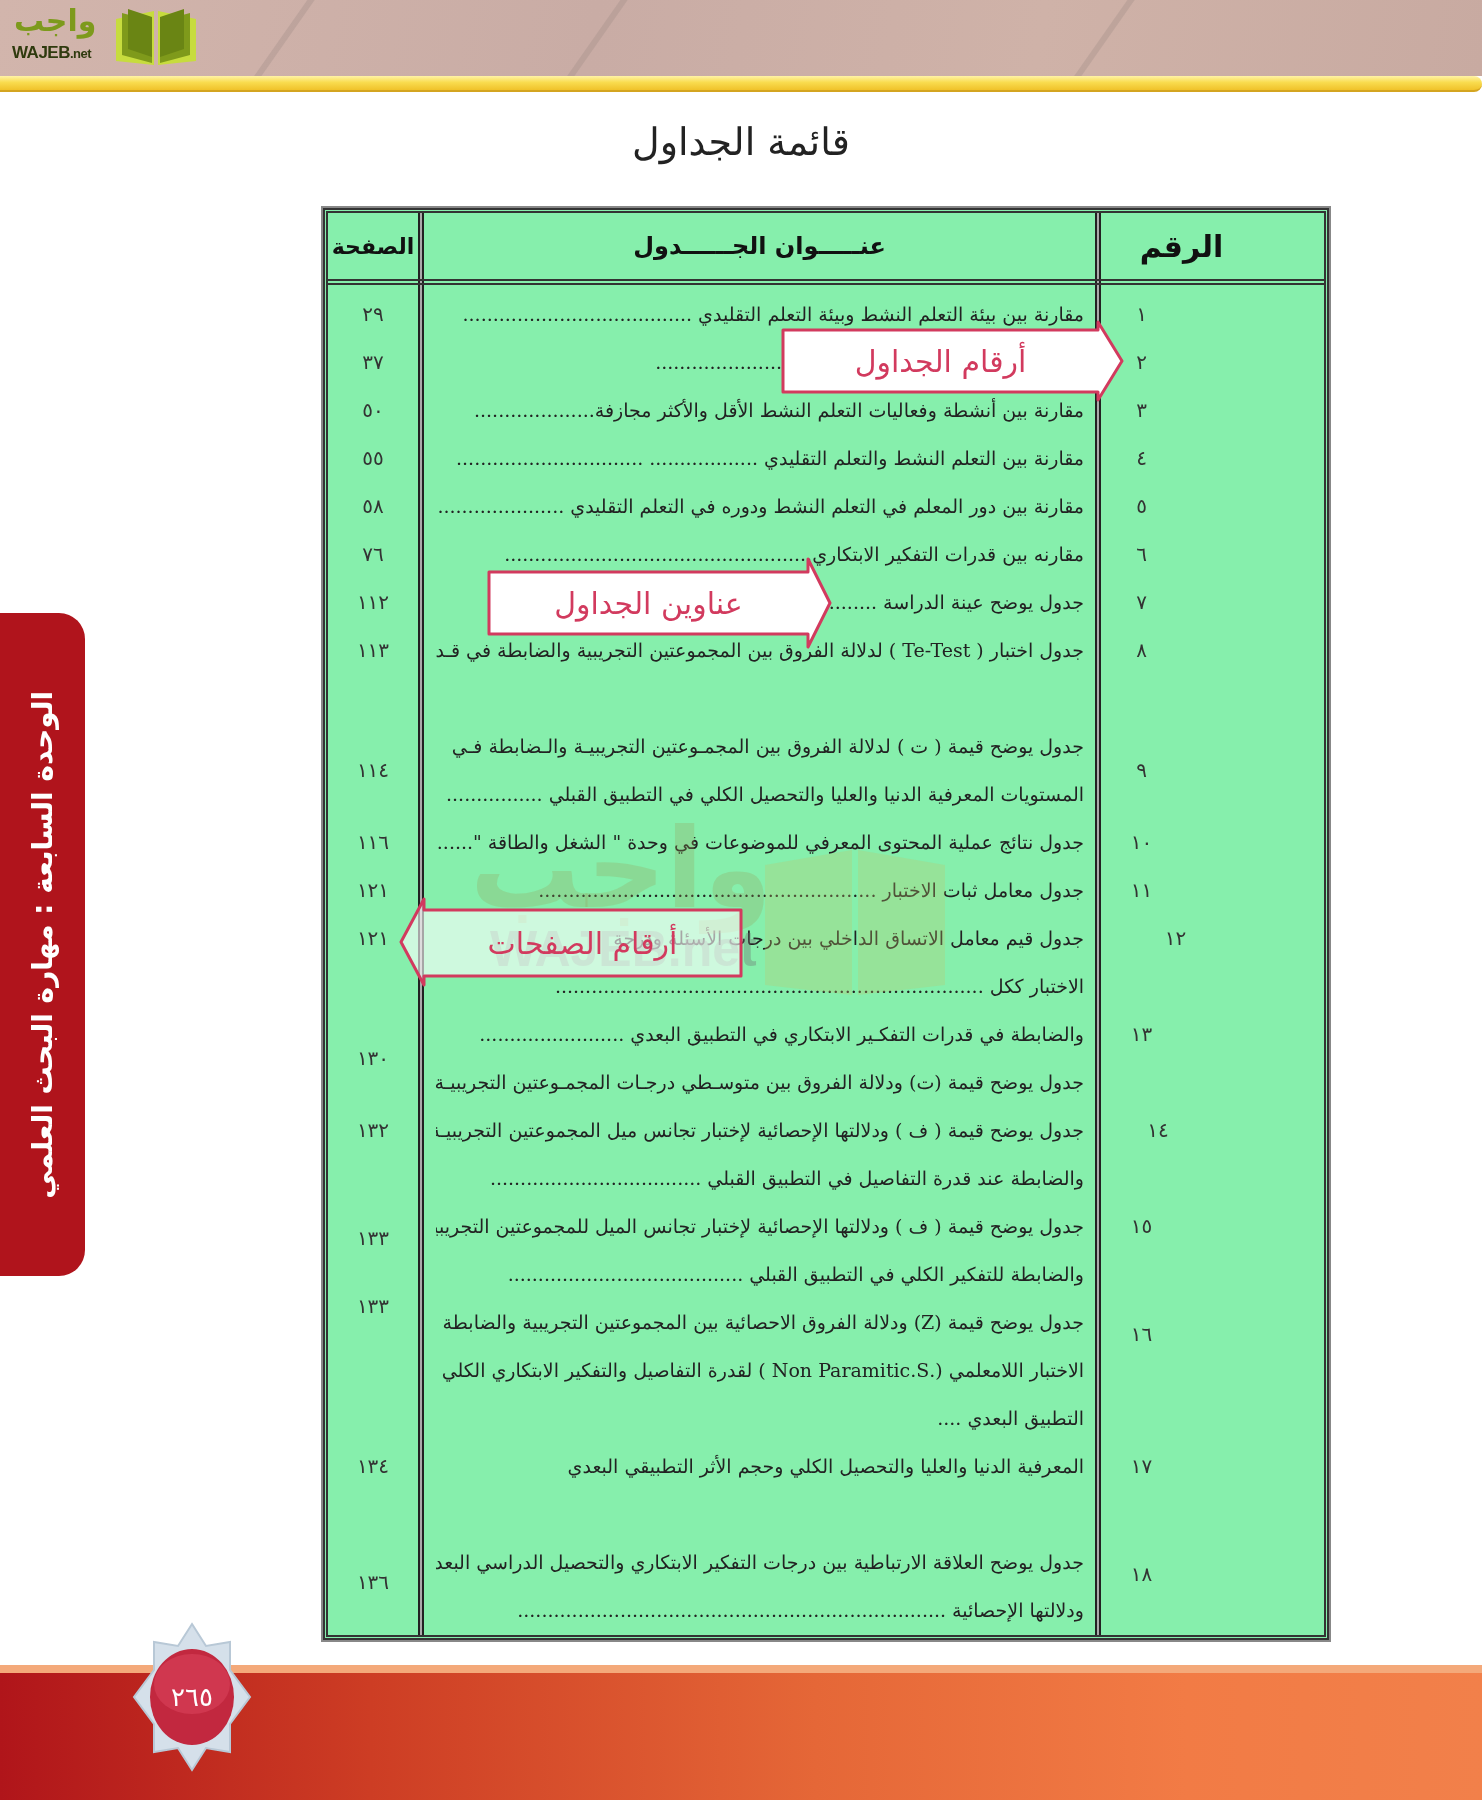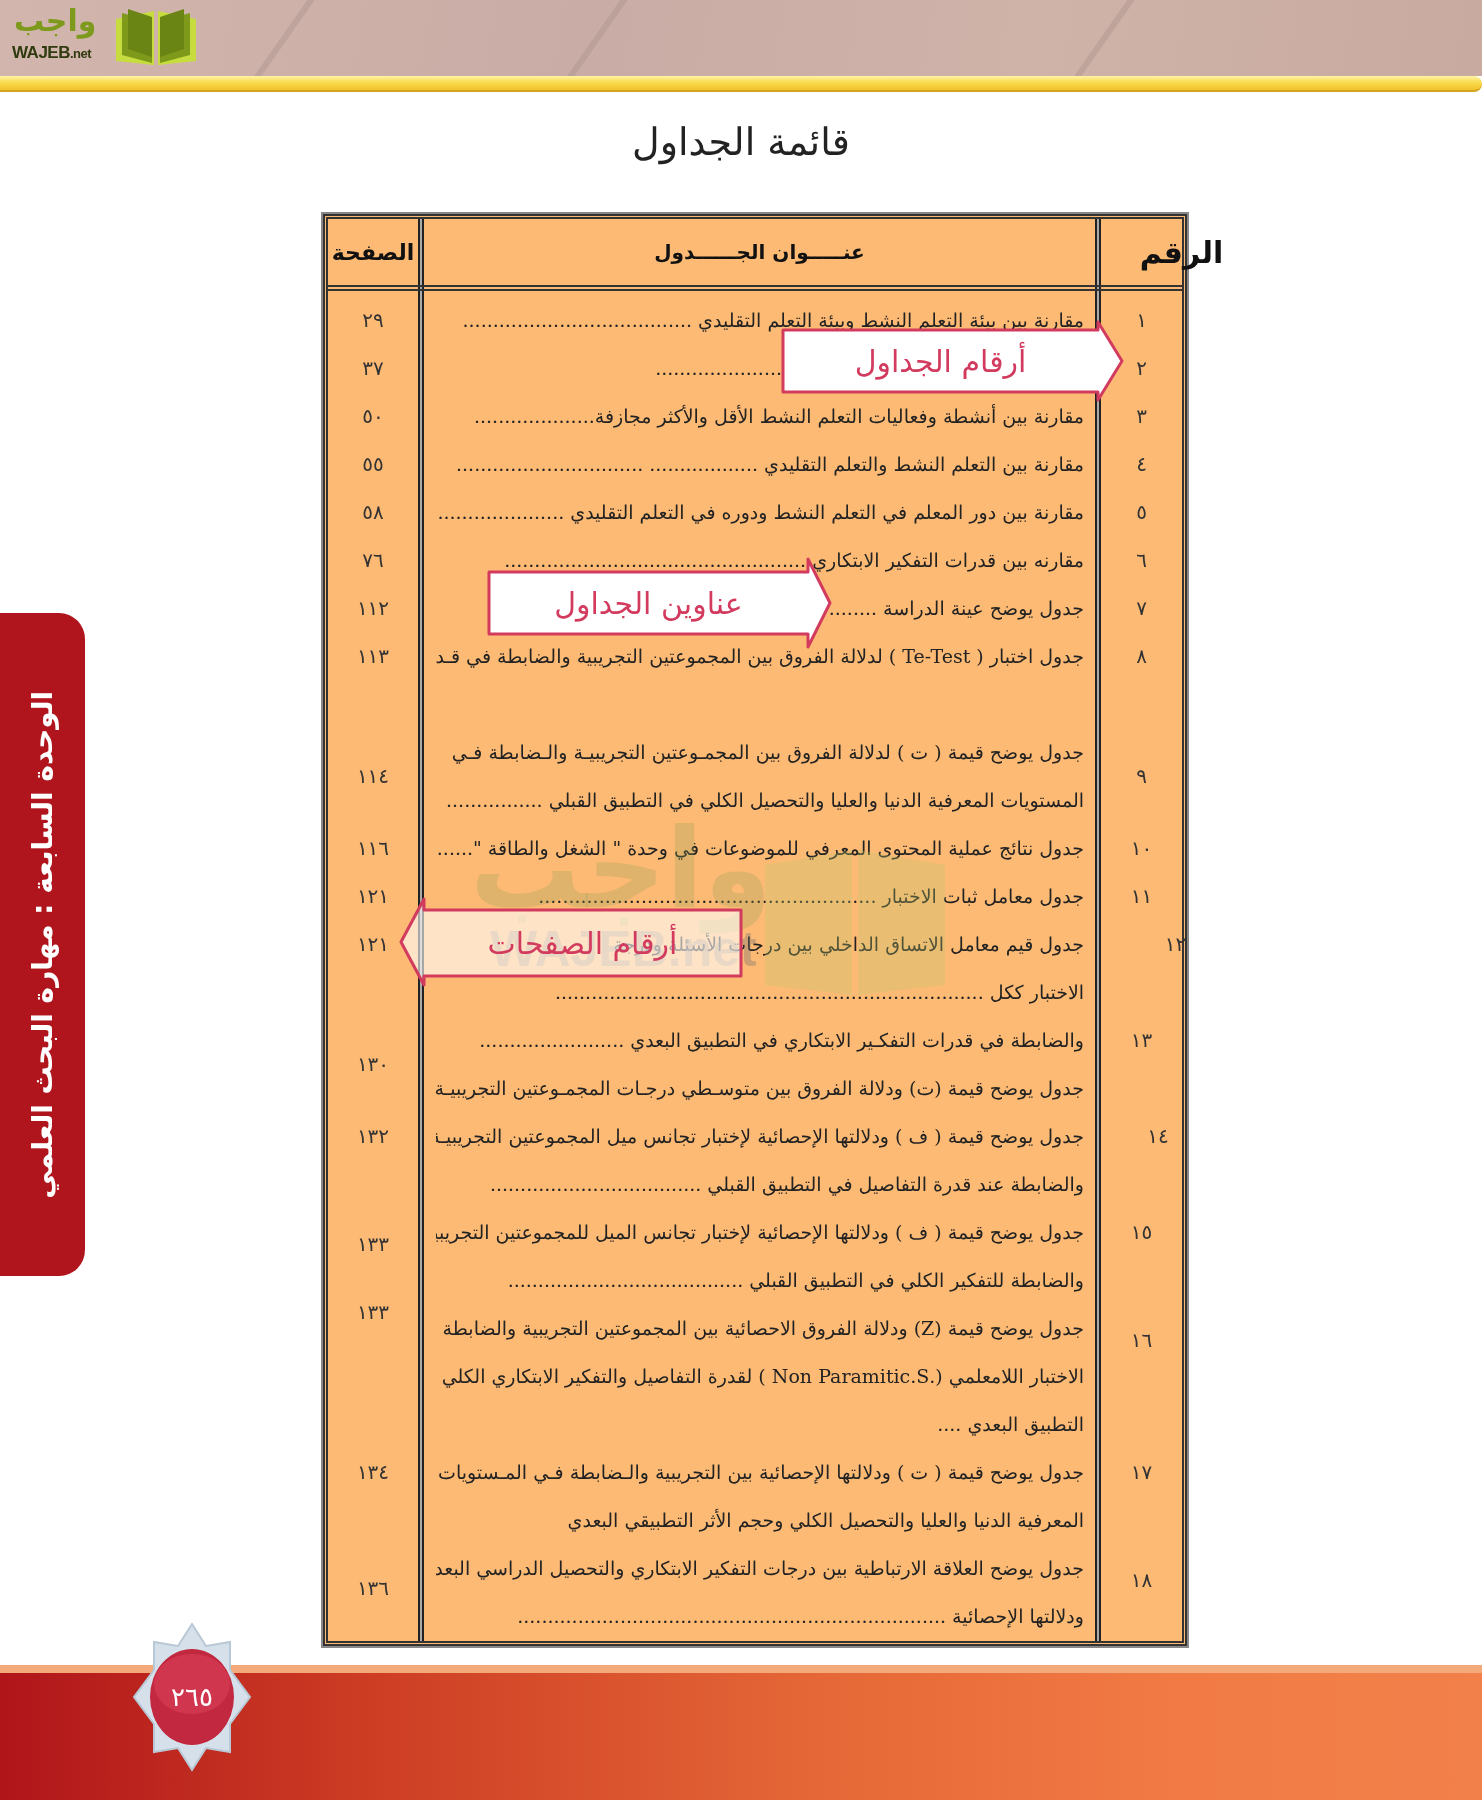--- a/index.html
+++ b/index.html
@@ -25,32 +25,32 @@
   .logo-book { position: absolute; left: 100px; top: 2px; width: 88px; height: 60px; }
 
   
   .page-title {
     position: absolute; left: 0; width: 1482px; top: 120px; text-align: center;
     font-size: 38px; font-family: "DejaVu Serif", serif; color: #222; direction: rtl;
   }
 
   
   .toc {
-    position: absolute; left: 323px; top: 214px; width: 864px; height: 1432px;
-    border: 5px double #333; background: #fdba74;
+    position: absolute; left: 323px; top: 208px; width: 1006px; height: 1432px;
+    border: 5px double #333; background: #86efac;
     box-shadow: 0 0 0 2px #888;
   }
   .col-line { position: absolute; top: 0; bottom: 0; width: 6px; border-left: 2px solid #222; border-right: 2px solid #222; background: #aaa; }
   .head-row {
     position: absolute; left: 0; right: 0; top: 0; height: 72px;
     border-bottom: 6px double #333;
   }
   .head-cell { position: absolute; top: 0; height: 66px; display: flex; align-items: center; justify-content: center; font-weight: bold; color: #111; direction: rtl; }
   .head-cell.page { left: 0; width: 90px; font-size: 22px; }
-  .head-cell.title { left: 96px; width: 671px; font-size: 20px; letter-spacing: 2px; }
+  .head-cell.title { left: 96px; width: 671px; font-size: 24px; letter-spacing: 2px; }
   .head-cell.num { left: 773px; width: 81px; font-size: 30px; margin-left: 40px; }
 
   .row { position: absolute; left: 0; right: 0; }
   .r-page { position: absolute; left: 0; width: 90px; text-align: center; font-size: 20px; color: #333; font-family: "DejaVu Sans", sans-serif; }
   .r-num { position: absolute; left: 773px; width: 81px; text-align: center; font-size: 20px; color: #333; font-family: "DejaVu Sans", sans-serif; }
   .r-title { position: absolute; left: 108px; width: 648px; direction: rtl; text-align: right; font-size: 19px; line-height: 48px; color: #222; font-family: "DejaVu Serif", serif; }
   .r-title .line { display: block; white-space: nowrap; overflow: hidden; }
 
   
   .side-tab {
@@ -240,21 +240,20 @@
     <div class="r-title">
       <span class="line">جدول يوضح قيمة (Z) ودلالة الفروق الاحصائية بين المجموعتين التجريبية والضابطة في</span>
       <span class="line">الاختبار اللامعلمي (.Non Paramitic.S ) لقدرة التفاصيل والتفكير الابتكاري الكلي فـي</span>
       <span class="line">التطبيق البعدي ....</span>
     </div>
     <div class="r-num" style="top:24px;">١٦</div>
   </div>
   <div class="row" style="top:1229px;">
     <div class="r-page" style="top:12px;">١٣٤</div>
     <div class="r-title">
-      <span class="line">جدول يوضح قيمة ( ت ) ودلالتها الإحصائية بين التجريبية والـضابطة فـي المـستويات</span>
       <span class="line">المعرفية الدنيا والعليا والتحصيل الكلي وحجم الأثر التطبيقي البعدي</span>
     </div>
     <div class="r-num" style="top:12px;">١٧</div>
   </div>
   <div class="row" style="top:1325px;">
     <div class="r-page" style="top:24px;margin-top:8px;">١٣٦</div>
     <div class="r-title">
       <span class="line">جدول يوضح العلاقة الارتباطية بين درجات التفكير الابتكاري والتحصيل الدراسي البعدي</span>
       <span class="line">ودلالتها الإحصائية .......................................................................</span>
     </div>

